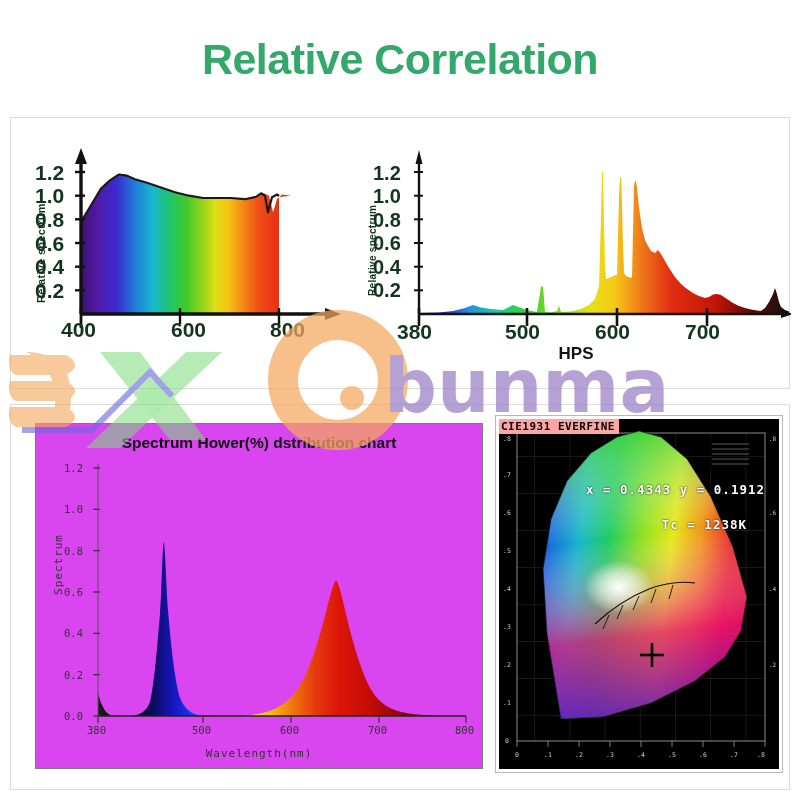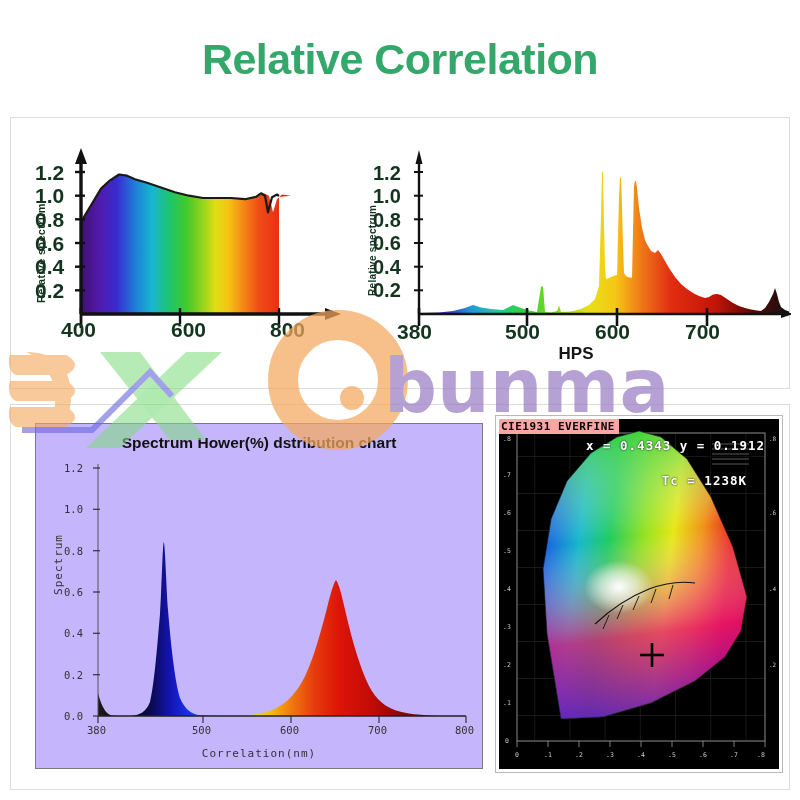--- a/index.html
+++ b/index.html
@@ -57,21 +57,21 @@
   
   #chart-hps{left:350px;top:18px;width:430px;height:240px;}
   #chart-hps .ytick{font-size:20px;}
   #chart-hps .xtick{font-size:21px;}
   #chart-hps .ytitle{font-size:10px;left:6px;top:20px;height:140px;letter-spacing:.3px;}
   #chart-hps .chart-caption{font-size:17px;top:208px;left:0;}
 
   
   #chart-spd{
     position:absolute;left:24px;top:18px;width:448px;height:346px;
-    border:1px solid #7a7a7a;background:#c4b5fd;box-sizing:border-box;
+    border:1px solid #7a7a7a;background:#d946ef;box-sizing:border-box;
   }
   #spd-title{
     position:absolute;top:10px;left:0;width:100%;text-align:center;
     font-size:15.5px;font-weight:bold;color:#111;
   }
   #chart-spd .mono{font-family:"DejaVu Sans Mono","Liberation Mono",monospace;color:#333;}
   #chart-spd .ytick{font-size:10.5px;font-weight:normal;}
   #chart-spd .xtick{font-size:10.5px;font-weight:normal;}
   #spd-ytitle{
     position:absolute;writing-mode:vertical-rl;transform:rotate(180deg);
@@ -94,20 +94,21 @@
     background:#fca5a5;color:#000;
     font-family:"DejaVu Sans Mono","Liberation Mono",monospace;
     font-size:11px;font-weight:bold;letter-spacing:.5px;
     padding:1px 4px 1px 2px;
   }
   .cie-readout{
     position:absolute;z-index:6;color:#fff;
     font-family:"DejaVu Sans Mono","Liberation Mono",monospace;
     font-weight:bold;letter-spacing:1px;font-size:12.5px;
     text-shadow:0 0 2px #000;
+    margin-top:44px;
   }
   #cie-xy{top:19px;right:14px;}
   #cie-tc{top:54px;right:32px;}
 
   
   #watermark{
     position:absolute;left:0;top:0;width:800px;height:800px;
     pointer-events:none;z-index:50;
   }
 </style>
@@ -252,21 +253,21 @@
     <div class="xtick" style="left:324px;top:184px;">700</div>
     <div class="chart-caption">HPS</div>
   </div>
 </div>
 
 <div class="panel" id="panel-bottom">
 
   <div id="chart-spd">
     <div id="spd-title">Spectrum Hower(%) dstribution chart</div>
     <div id="spd-ytitle" class="mono">Spectrum</div>
-    <div id="spd-xtitle" class="mono">Correlation(nm)</div>
+    <div id="spd-xtitle" class="mono">Wavelength(nm)</div>
 
     <svg width="446" height="344" viewBox="0 0 446 344">
       <defs>
         <linearGradient id="gradBlue" x1="0" y1="0" x2="1" y2="0">
           <stop offset="0.00" stop-color="#050510"></stop>
           <stop offset="0.18" stop-color="#0a0a50"></stop>
           <stop offset="0.36" stop-color="#1414b4"></stop>
           <stop offset="0.52" stop-color="#1430ea"></stop>
           <stop offset="0.66" stop-color="#1060f0"></stop>
           <stop offset="0.80" stop-color="#1ca8e8"></stop>

